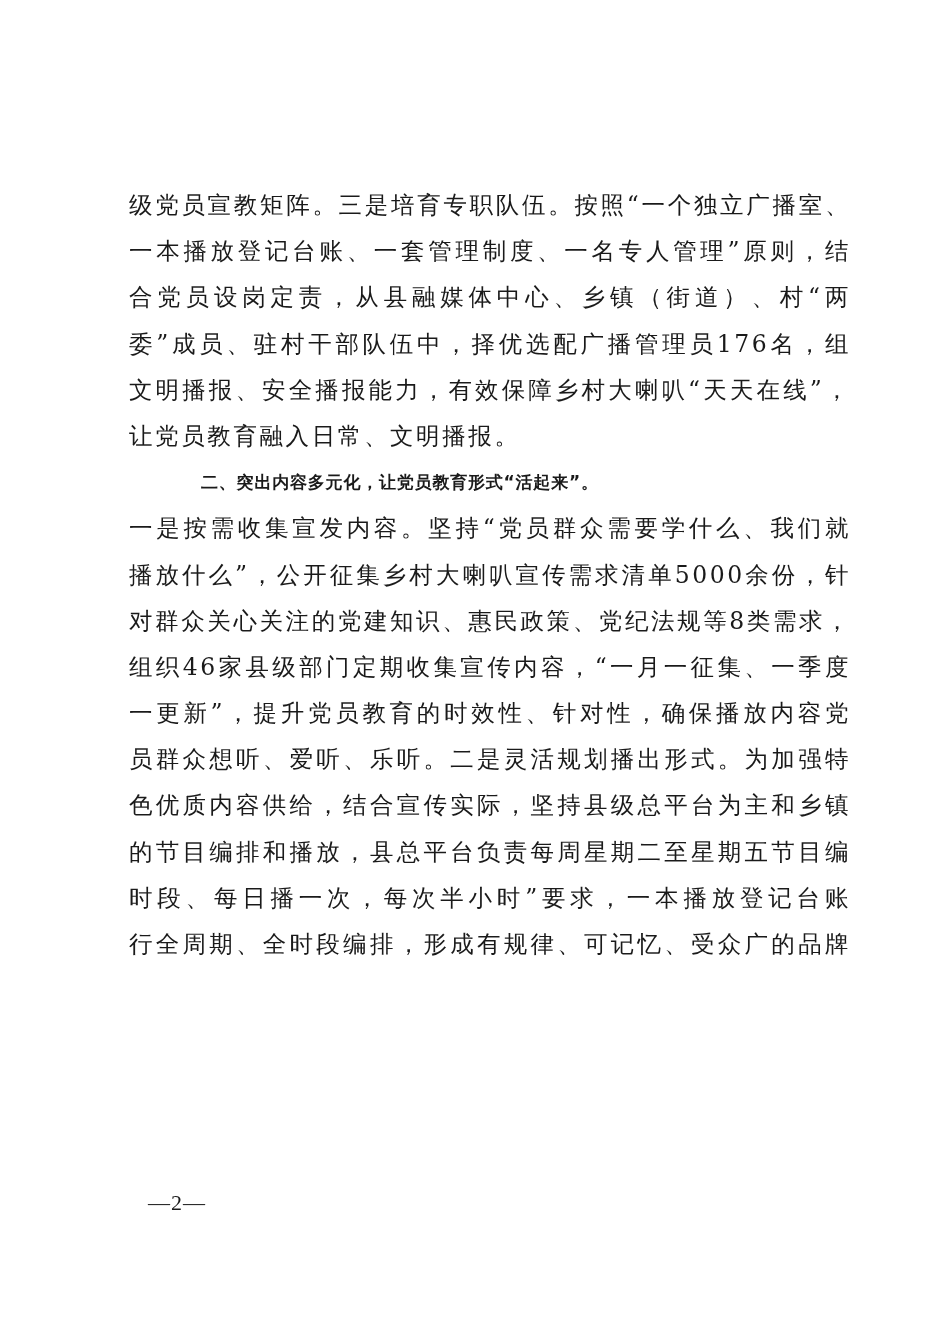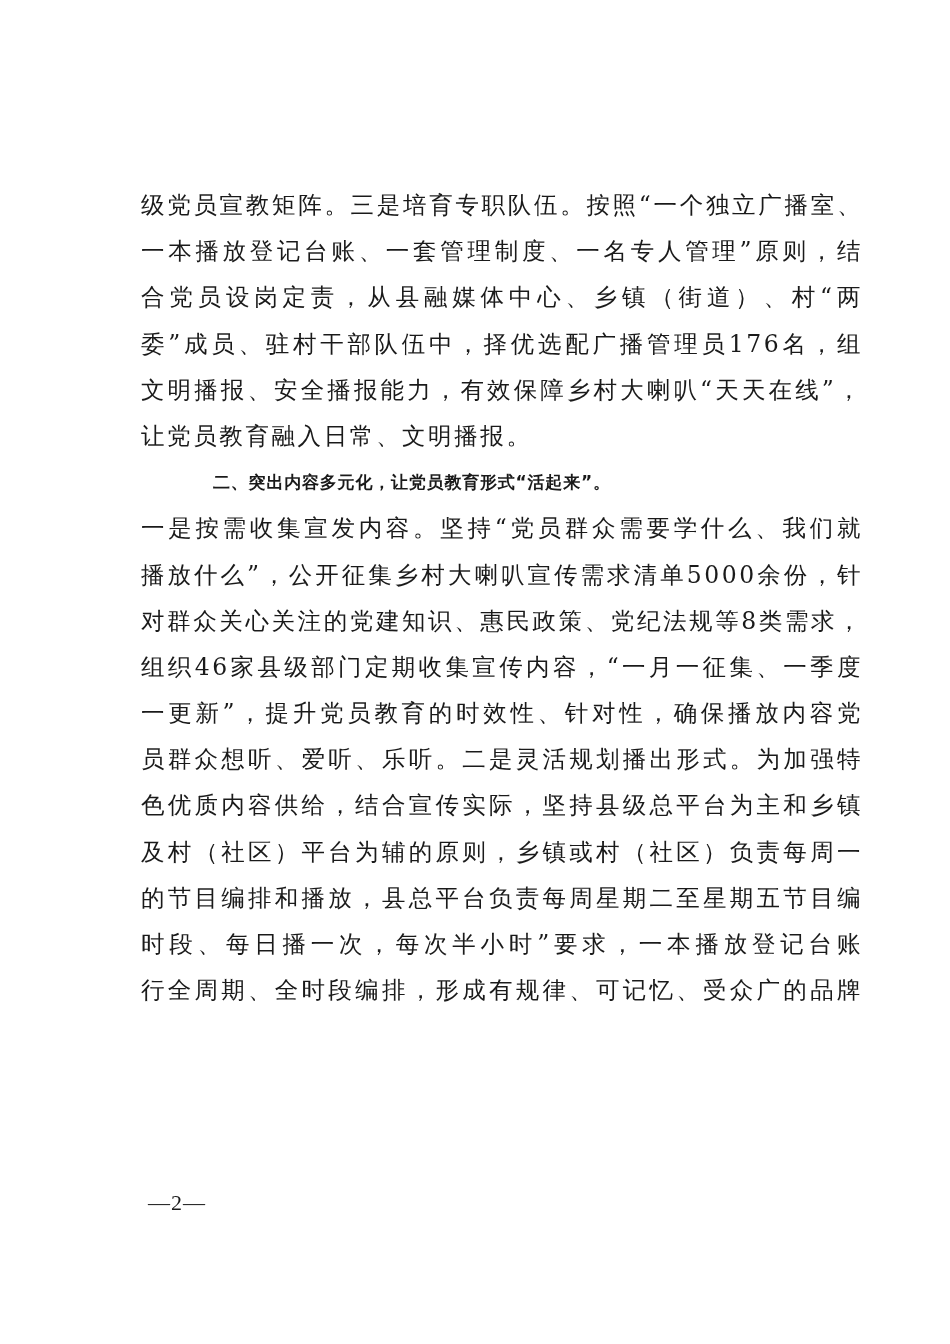--- a/index.html
+++ b/index.html
@@ -20,21 +20,20 @@
       left: 0; top: 0;
       width: 950px;
       height: 1344px;
       background: #ffffff;
     }
     .body-text {
       position: absolute;
       left: 129px;
       top: 182px;
       width: 722px;
-      margin-left: 12px;
     }
     .line {
       height: 46.2px;
       line-height: 46.2px;
       font-size: 23.5px;
       white-space: nowrap;
       letter-spacing: 2.6px;
       text-align: justify;
       text-align-last: justify;
     }
@@ -73,20 +72,19 @@
 
     <div class="line heading">二、突出内容多元化，让党员教育形式“活起来”。</div>
 
     <div class="line">一是按需收集宣发内容。坚持“党员群众需要学什么、我们就</div>
     <div class="line">播放什么”，公开征集乡村大喇叭宣传需求清单5000余份，针</div>
     <div class="line">对群众关心关注的党建知识、惠民政策、党纪法规等8类需求，</div>
     <div class="line">组织46家县级部门定期收集宣传内容，“一月一征集、一季度</div>
     <div class="line">一更新”，提升党员教育的时效性、针对性，确保播放内容党</div>
     <div class="line">员群众想听、爱听、乐听。二是灵活规划播出形式。为加强特</div>
     <div class="line">色优质内容供给，结合宣传实际，坚持县级总平台为主和乡镇</div>
-    <div class="line">及村（社区）平台为辅的原则，乡镇或村（社区）负责每周一</div>
     <div class="line">的节目编排和播放，县总平台负责每周星期二至星期五节目编</div>
     <div class="line">时段、每日播一次，每次半小时”要求，一本播放登记台账</div>
     <div class="line">行全周期、全时段编排，形成有规律、可记忆、受众广的品牌</div>
   </div>
 
   <div class="page-number">—2—</div>
 </div>
 
 </body></html>

